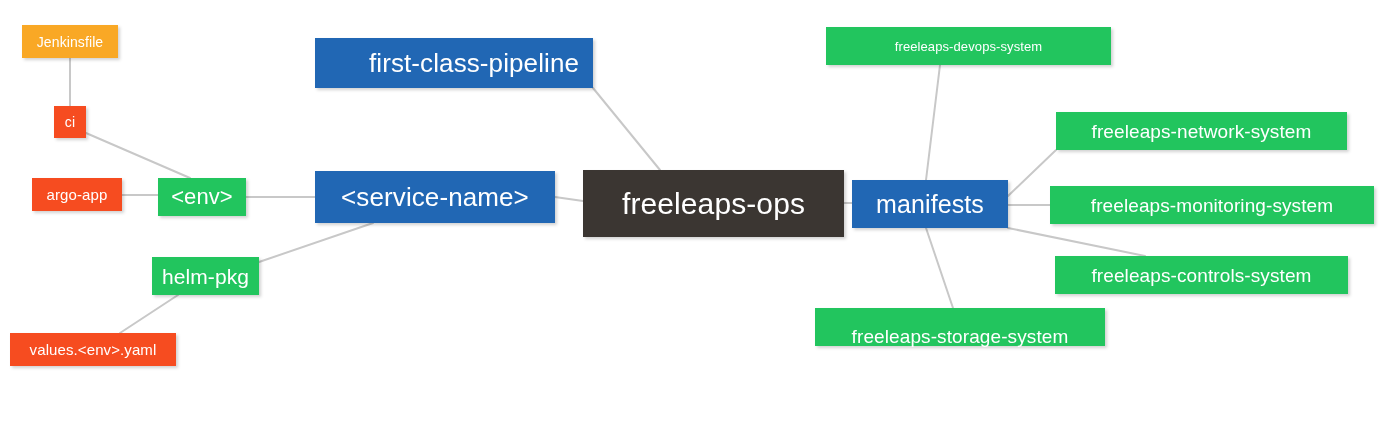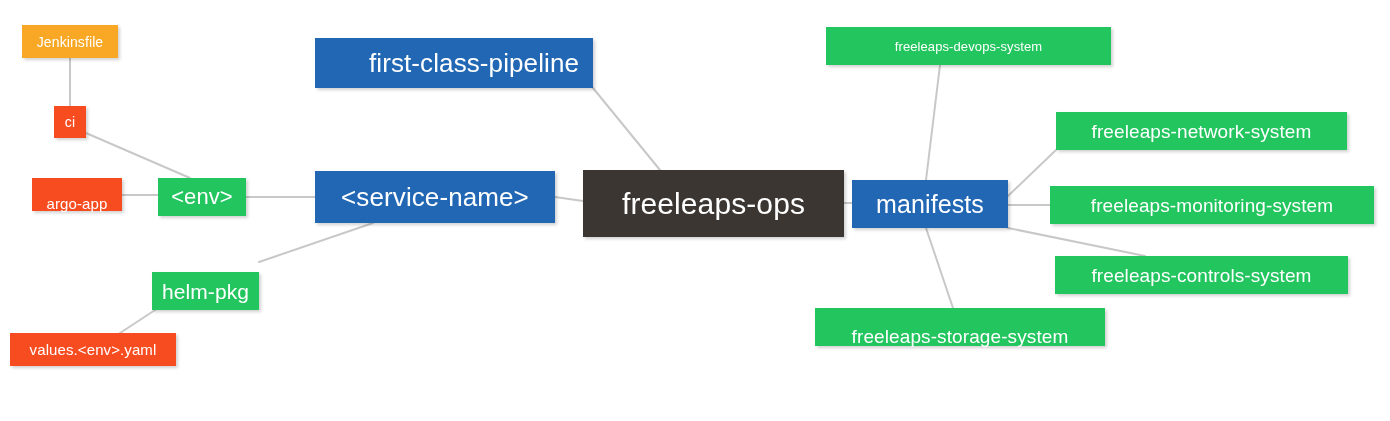--- a/index.html
+++ b/index.html
@@ -73,30 +73,30 @@
     </div>
     <div class="node" style="left: 315px; top: 38px; width: 278px; height: 50px; background: rgb(33, 103, 180); font-size: 26px; padding-left: 40px;">
       <span class="node-label">first-class-pipeline</span>
     </div>
     <div class="node" style="left: 852px; top: 180px; width: 156px; height: 48px; background: rgb(33, 103, 180); font-size: 25px;">
       <span class="node-label">manifests</span>
     </div>
     <div class="node" style="left: 158px; top: 178px; width: 88px; height: 38px; background: rgb(34, 197, 94); font-size: 22px;">
       <span class="node-label">&lt;env&gt;</span>
     </div>
-    <div class="node" style="left: 152px; top: 272px; width: 107px; height: 38px; background: rgb(34, 197, 94); font-size: 21px;">
+    <div class="node" style="left: 152px; top: 257px; width: 107px; height: 38px; background: rgb(34, 197, 94); font-size: 21px;">
       <span class="node-label">helm-pkg</span>
     </div>
     <div class="node" style="left: 22px; top: 25px; width: 96px; height: 33px; background: rgb(249, 168, 37); font-size: 14px;">
       <span class="node-label">Jenkinsfile</span>
     </div>
     <div class="node" style="left: 54px; top: 106px; width: 32px; height: 32px; background: rgb(246, 76, 32); font-size: 14px;">
       <span class="node-label">ci</span>
     </div>
-    <div class="node" style="left: 32px; top: 178px; width: 90px; height: 33px; background: rgb(246, 76, 32); font-size: 15px; align-items: flex-end;">
+    <div class="node" style="left: 32px; top: 178px; width: 90px; height: 33px; background: rgb(246, 76, 32); font-size: 15px;">
       <span class="node-label">argo-app</span>
     </div>
     <div class="node" style="left: 10px; top: 333px; width: 166px; height: 33px; background: rgb(246, 76, 32); font-size: 15px;">
       <span class="node-label">values.&lt;env&gt;.yaml</span>
     </div>
     <div class="node" style="left: 800px; top: 27px; width: 285px; height: 38px; background: rgb(34, 197, 94); font-size: 13px; margin-left: 26px;">
       <span class="node-label">freeleaps-devops-system</span>
     </div>
     <div class="node" style="left: 1056px; top: 112px; width: 291px; height: 38px; background: rgb(34, 197, 94); font-size: 19px; text-align: center;">
       <span class="node-label">freeleaps-network-system</span>

